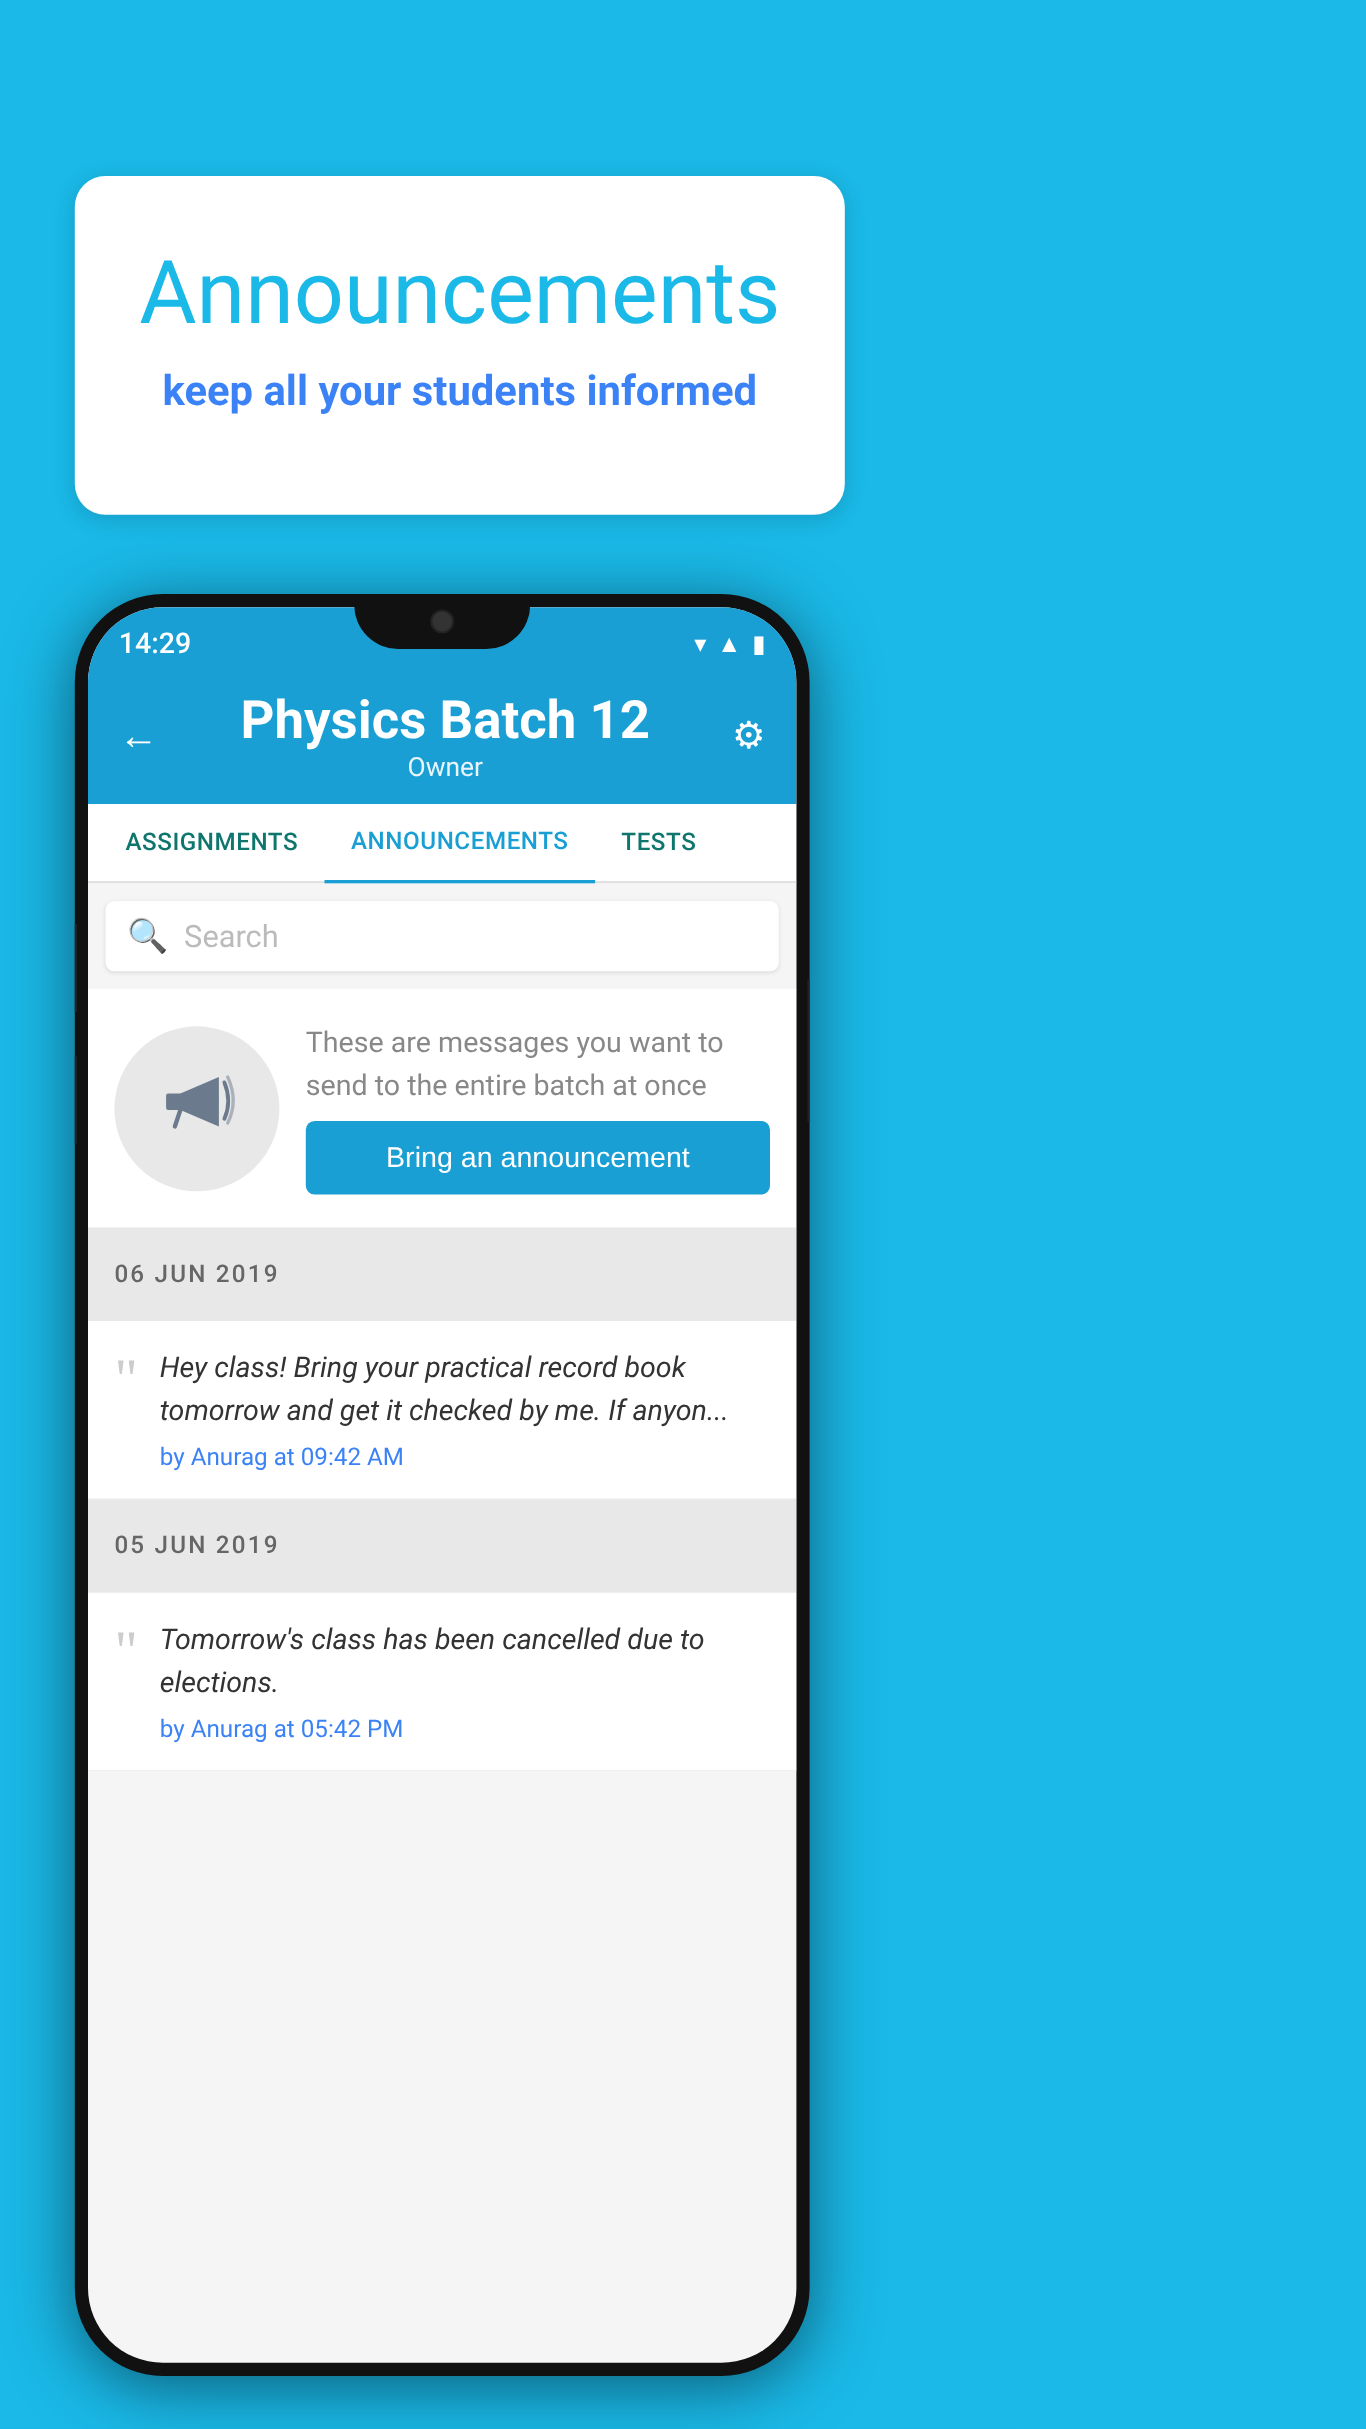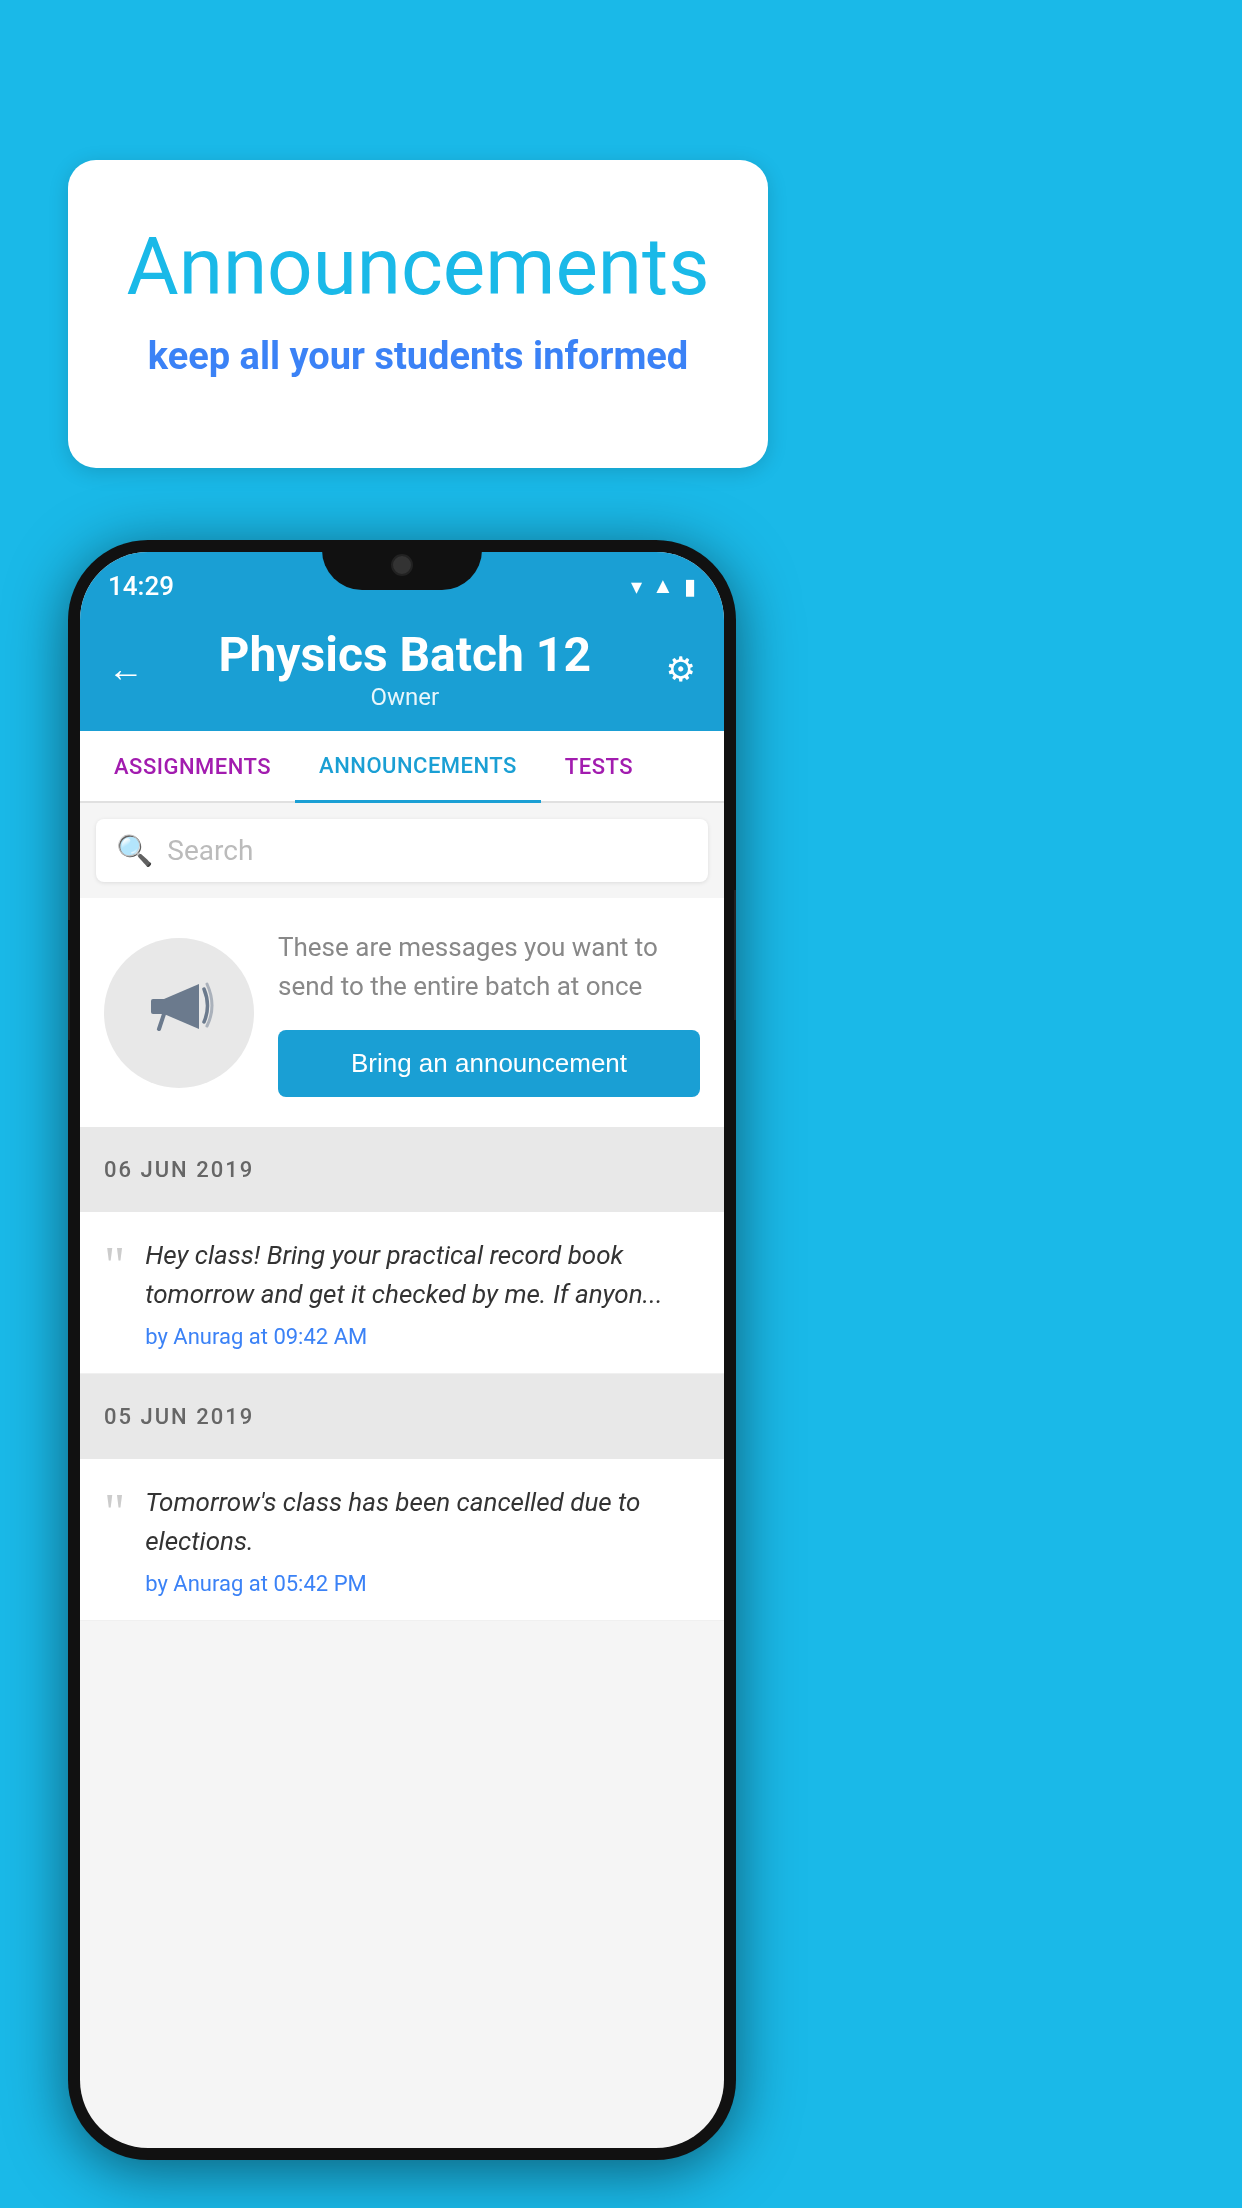--- a/index.html
+++ b/index.html
@@ -191,21 +191,21 @@
       background: white;
       display: flex;
       align-items: center;
       border-bottom: 2px solid #e0e0e0;
       padding: 0 10px;
     }
     .tab-item {
       padding: 22px 24px;
       font-size: 22px;
       font-weight: 500;
-      color: #a21caf;
+      color: #0f766e;
       cursor: pointer;
       letter-spacing: 0.5px;
       text-transform: uppercase;
     }
     .tab-item.active {
       color: #1a9fd4;
       border-bottom: 3px solid #1a9fd4;
       margin-bottom: -2px;
     }
 
@@ -258,21 +258,21 @@
     .promo-icon-svg {
       font-size: 70px;
     }
     .promo-right {
       flex: 1;
     }
     .promo-description {
       font-size: 26px;
       color: #888;
       line-height: 1.5;
-      margin-bottom: 24px;
+      margin-bottom: 12px;
     }
     .make-announcement-btn {
       background: #1a9fd4;
       color: white;
       border: none;
       border-radius: 8px;
       padding: 18px 28px;
       font-size: 26px;
       font-weight: 500;
       cursor: pointer;

